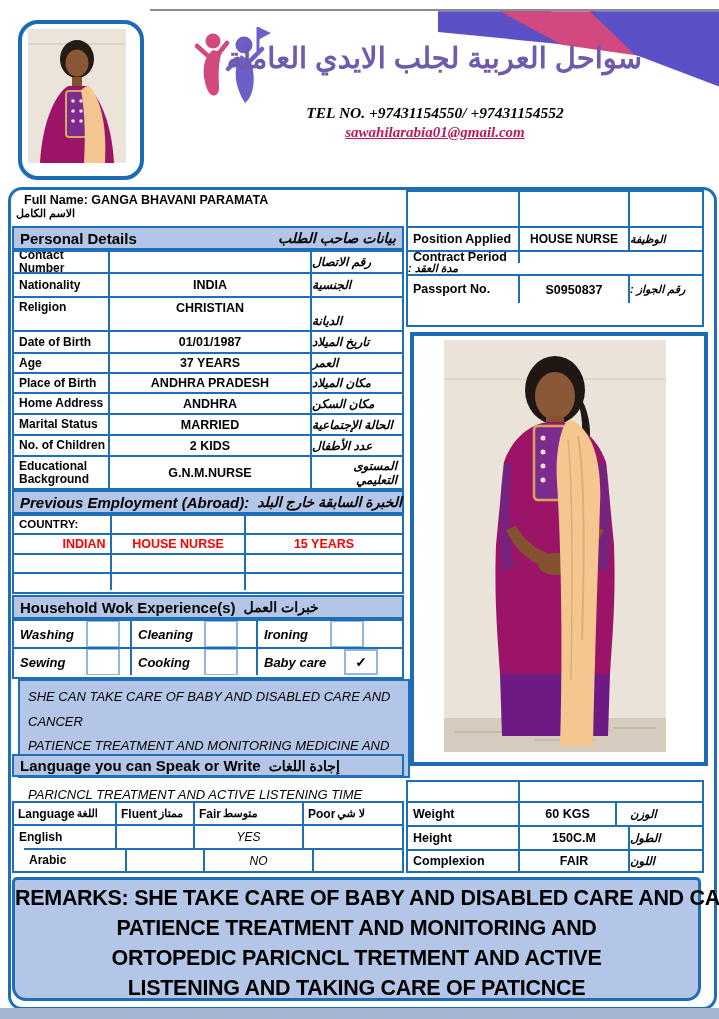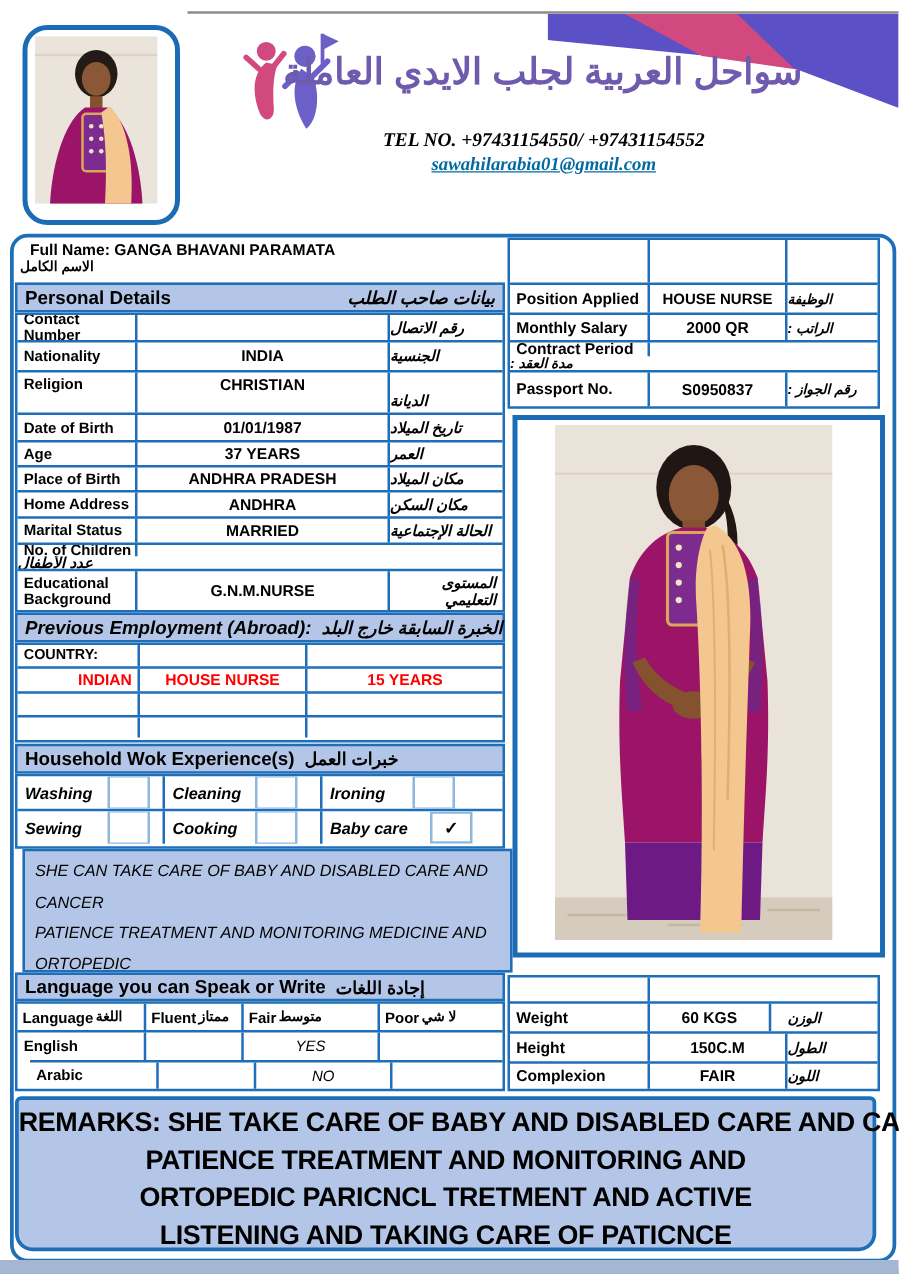--- a/index.html
+++ b/index.html
@@ -9,21 +9,21 @@
   .topline{position:absolute;left:150px;top:9px;width:569px;height:2px;background:#8c8c8c;}
   .decor{position:absolute;left:438px;top:8px;width:281px;height:80px;}
   .decor div{position:absolute;inset:0;}
   .decorA{background:#5B50C5;clip-path:polygon(0% 4%,40% 4%,72% 55%,0% 30%);}
   .decorB{background:#D1497F;clip-path:polygon(22% 4%,56% 4%,76% 62%,44% 46%);}
   .decorC{background:#5B50C5;clip-path:polygon(54% 4%,100% 4%,100% 98%,70% 58%);}
   .photo-frame-sm{position:absolute;left:18px;top:20px;width:118px;height:152px;border:4px solid #1B6CB5;border-radius:20px;background:#fff;}
   .photo-frame-sm svg{position:absolute;left:6px;top:5px;}
   .agency-title{position:absolute;left:280px;top:34px;width:362px;height:48px;font-size:29px;font-weight:bold;color:#6F5BAD;text-align:right;direction:rtl;line-height:48px;white-space:nowrap;}
   .tel{position:absolute;left:250px;top:104px;width:370px;text-align:center;font-family:"Liberation Serif",serif;font-style:italic;font-weight:bold;font-size:15.5px;}
-  .email{position:absolute;left:250px;top:124px;width:370px;text-align:center;font-family:"Liberation Serif",serif;font-style:italic;font-weight:bold;font-size:15px;color:#0369a1;text-decoration:underline;cursor:pointer;}
+  .email{position:absolute;left:250px;top:124px;width:370px;text-align:center;font-family:"Liberation Serif",serif;font-style:italic;font-weight:bold;font-size:15px;color:#be185d;text-decoration:underline;cursor:pointer;}
   .logo{position:absolute;left:192px;top:24px;width:80px;height:84px;}
   
   .outer{position:absolute;left:8px;top:187px;width:703px;height:817px;border:3px solid #1E6FB8;border-radius:14px;}
   .bottom-strip{position:absolute;left:0;top:1008px;width:719px;height:11px;background:#A5B6D3;}
   
   .band{background:#B4C6E7;border:2px solid #1E6FB8;display:flex;align-items:center;padding:0 6px;box-sizing:border-box;}
   .band .en{font-weight:bold;font-size:15px;white-space:nowrap;}
   .band .ar{font-weight:bold;font-style:italic;font-size:14px;direction:rtl;white-space:nowrap;}
   .tbl{border:2px solid #1E6FB8;box-sizing:border-box;background:#fff;}
   .trow{display:flex;border-top:2px solid #1E6FB8;box-sizing:border-box;}
@@ -140,21 +140,21 @@
   <div class="trow" style="height:21px;">
     <div class="tc lab" style="width:96px;">Home Address</div>
     <div class="tc val" style="flex:1;">ANDHRA</div>
     <div class="tc arc last" style="width:90px;">مكان السكن</div>
   </div>
   <div class="trow" style="height:21px;">
     <div class="tc lab" style="width:96px;">Marital Status</div>
     <div class="tc val" style="flex:1;">MARRIED</div>
     <div class="tc arc last" style="width:90px;">الحالة الإجتماعية</div>
   </div>
-  <div class="trow" style="height:21px;flex-direction:column;">
+  <div class="trow" style="height:21px;">
     <div class="tc lab" style="width:96px;">No. of Children</div>
     <div class="tc val" style="flex:1;">2 KIDS</div>
     <div class="tc arc last" style="width:90px;">عدد الأطفال</div>
   </div>
   <div class="trow" style="height:33px;">
     <div class="tc lab" style="width:96px;white-space:normal;">Educational Background</div>
     <div class="tc val" style="flex:1;">G.N.M.NURSE</div>
     <div class="tc arc last" style="width:90px;">المستوى التعليمي</div>
   </div>
 </div>
@@ -162,25 +162,20 @@
 <div class="abs tbl" style="left:406px;top:190px;width:298px;height:137px;">
   <div class="trow first" style="height:34px;">
     <div class="tc" style="width:112px;"></div>
     <div class="tc" style="flex:1;"></div>
     <div class="tc last" style="width:72px;"></div>
   </div>
   <div class="trow" style="height:24px;">
     <div class="tc lab" style="width:112px;font-size:12.5px;">Position Applied</div>
     <div class="tc val" style="flex:1;font-size:12px;">HOUSE NURSE</div>
     <div class="tc arc last" style="width:72px;font-size:11px;">الوظيفة</div>
-  </div>
-  <div class="trow" style="height:22px;">
-    <div class="tc lab" style="width:112px;font-size:12.5px;">Monthly Salary</div>
-    <div class="tc val" style="flex:1;">2000 QR</div>
-    <div class="tc arc last" style="width:72px;font-size:11px;">الراتب :</div>
   </div>
   <div class="trow" style="height:24px;flex-direction:column;">
     <div class="tc lab" style="width:112px;font-size:12.5px;">Contract Period</div>
     <div class="tc val" style="flex:1;">2 YEARS</div>
     <div class="tc arc last" style="width:72px;font-size:11px;">مدة العقد :</div>
   </div>
   <div class="trow" style="height:29px;">
     <div class="tc lab" style="width:112px;font-size:12.5px;">Passport No.</div>
     <div class="tc val" style="flex:1;">S0950837</div>
     <div class="tc arc last" style="width:72px;font-size:11px;">رقم الجواز :</div>
@@ -285,21 +280,21 @@
   </div>
 </div>
 
 <div class="abs note" style="left:18px;top:679px;width:392px;height:99px;">
   <div>SHE CAN TAKE CARE  OF BABY AND DISABLED CARE AND CANCER</div>
   <div>PATIENCE TREATMENT AND MONITORING MEDICINE AND ORTOPEDIC</div>
   <div>PARICNCL TREATMENT AND ACTIVE LISTENING TIME MANAGEMENT</div>
   <div>TAKING CARE OF PATICNCE</div>
 </div>
 
-<div class="abs band" style="left:12px;top:778px;width:392px;height:23px;gap:8px;">
+<div class="abs band" style="left:12px;top:754px;width:392px;height:23px;gap:8px;">
   <span class="en">Language you can Speak or Write</span>
   <span class="ar" style="font-style:normal;">إجادة اللغات</span>
 </div>
 
 <div class="abs tbl" style="left:12px;top:801px;width:392px;height:72px;">
   <div class="trow first" style="height:21px;">
     <div class="tc" style="width:103px;padding-left:4px;">
       <span class="h-en">Language</span>
         <span class="h-ar">اللغة</span>
     </div>

